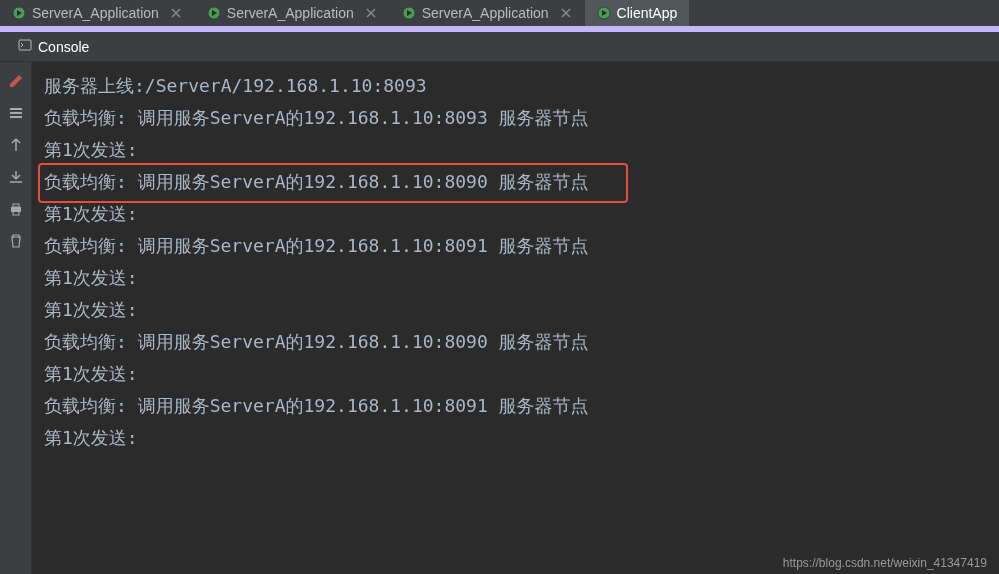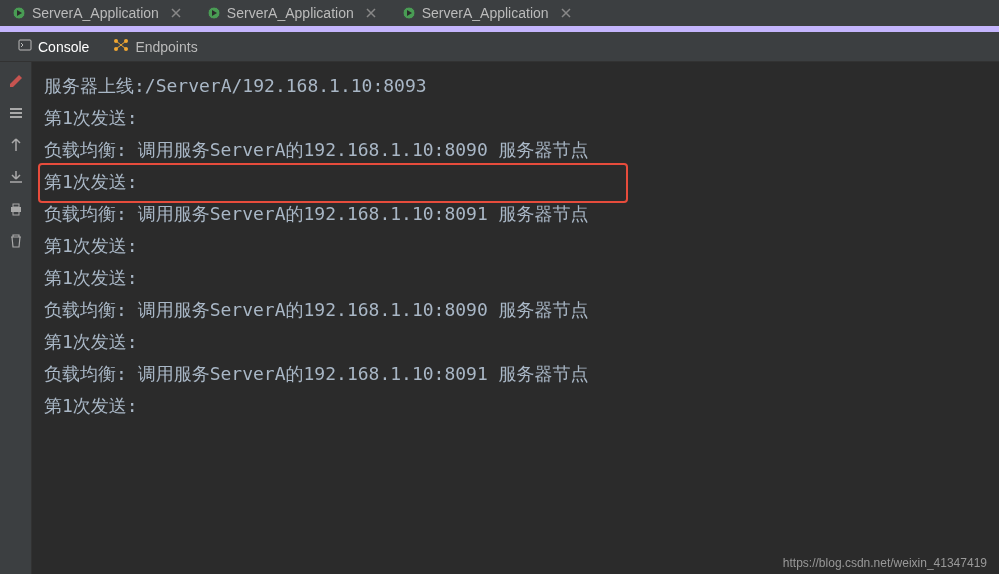--- a/index.html
+++ b/index.html
@@ -168,44 +168,41 @@
           <polygon points="5,4 10,7 5,10" fill="#2b2b2b"></polygon>
         </svg>
     </span>
     <span>ServerA_Application</span>
     <span class="tab-close">
       <svg width="10" height="10" viewBox="0 0 10 10">
           <path d="M1,1 L9,9 M9,1 L1,9" stroke="#888" stroke-width="1.5"></path>
         </svg>
     </span>
   </div>
+  <div class="tab active">
+    <span class="tab-icon">
+      <svg width="14" height="14" viewBox="0 0 14 14">
+          <circle cx="7" cy="7" r="6" fill="#499c54" stroke="#3c3f41"></circle>
+          <polygon points="5,4 10,7 5,10" fill="#2b2b2b"></polygon>
+        </svg>
+    </span>
+    <span>ClientApp</span>
+  </div>
 </div>
 
 <div class="toolbar">
   <div class="tool-item active">
     <span>
       <svg width="14" height="14" viewBox="0 0 14 14">
           <rect x="1" y="2" width="12" height="10" rx="1" fill="none" stroke="#bbbbbb" stroke-width="1"></rect>
           <path d="M3,5 L5,7 L3,9" stroke="#bbbbbb" stroke-width="1" fill="none"></path>
         </svg>
     </span>
     <span>Console</span>
   </div>
-  <div class="tool-item">
-    <span class="endpoints-icon">
-      <svg width="16" height="14" viewBox="0 0 16 14">
-          <circle cx="3" cy="3" r="2" fill="#f0a732"></circle>
-          <circle cx="13" cy="3" r="2" fill="#f0a732"></circle>
-          <circle cx="3" cy="11" r="2" fill="#f0a732"></circle>
-          <circle cx="13" cy="11" r="2" fill="#f0a732"></circle>
-          <path d="M3,3 L13,11 M13,3 L3,11" stroke="#f0a732" stroke-width="1"></path>
-        </svg>
-    </span>
-    <span>Endpoints</span>
-  </div>
 </div>
 
 <div class="main-area">
   <div class="gutter">
     <div class="gutter-icon">
       <svg width="16" height="16" viewBox="0 0 16 16">
           <path d="M2,11 L11,2 L14,5 L5,14 L2,14 Z" fill="#c75450" stroke="none"></path>
         </svg>
     </div>
     <div class="gutter-icon">
@@ -233,20 +230,21 @@
         </svg>
     </div>
     <div class="gutter-icon">
       <svg width="16" height="16" viewBox="0 0 16 16">
           <path d="M3,4 L13,4 M5,4 L5,2 L11,2 L11,4 M4,4 L5,14 L11,14 L12,4" stroke="#a9a9a9" stroke-width="1.2" fill="none"></path>
         </svg>
     </div>
   </div>
   <div class="console-content">
     <div class="console-line">服务器上线:/ServerA/192.168.1.10:8093</div>
+    <div class="console-line">负载均衡: 调用服务ServerA的192.168.1.10:8093 服务器节点</div>
     <div class="console-line">第1次发送:</div>
     <div class="console-line">负载均衡: 调用服务ServerA的192.168.1.10:8090 服务器节点</div>
     <div class="console-line">第1次发送:</div>
     <div class="console-line">负载均衡: 调用服务ServerA的192.168.1.10:8091 服务器节点</div>
     <div class="console-line">第1次发送:</div>
     <div class="console-line">第1次发送:</div>
     <div class="console-line">负载均衡: 调用服务ServerA的192.168.1.10:8090 服务器节点</div>
     <div class="console-line">第1次发送:</div>
     <div class="console-line">负载均衡: 调用服务ServerA的192.168.1.10:8091 服务器节点</div>
     <div class="console-line">第1次发送:</div>

